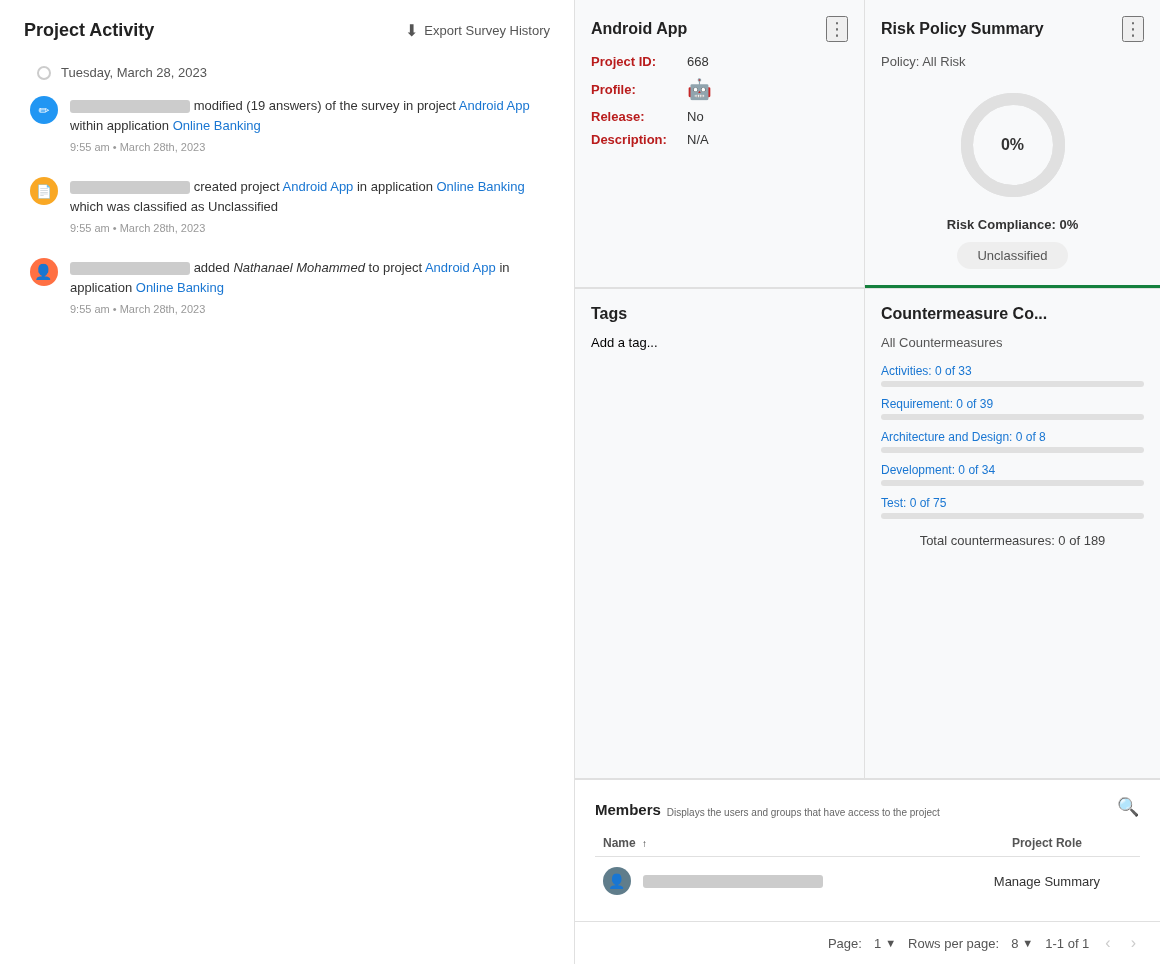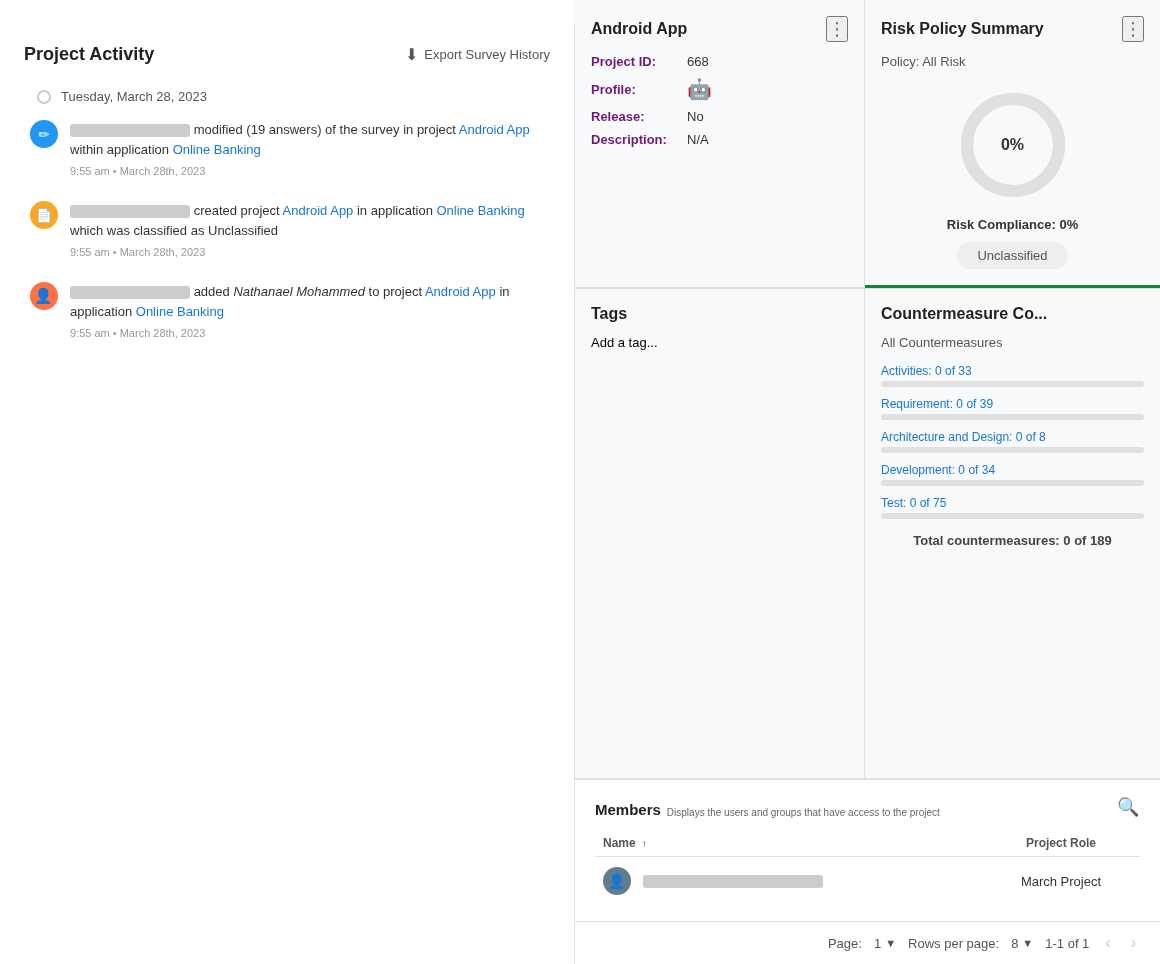--- a/index.html
+++ b/index.html
@@ -1,21 +1,21 @@
 <!DOCTYPE html>
 <html><head>
   <meta charset="utf-8">
   <style>
     * { box-sizing: border-box; margin: 0; padding: 0; }
     body { font-family: 'Segoe UI', Arial, sans-serif; font-size: 13px; background: #f5f5f5; color: #333; }
 
     .page-container { display: flex; width: 1160px; min-height: 964px; background: #fff; }
 
     
-    .left-panel { width: 575px; border-right: 1px solid #e0e0e0; padding: 20px 24px; background: #fff; margin-top: 24px; }
+    .left-panel { width: 575px; border-right: 1px solid #e0e0e0; padding: 20px 24px; background: #fff; }
     .left-header { display: flex; justify-content: space-between; align-items: center; margin-bottom: 24px; }
     .left-title { font-size: 18px; font-weight: 600; color: #222; }
     .export-btn { display: flex; align-items: center; gap: 6px; color: #555; font-size: 13px; cursor: pointer; border: none; background: none; }
     .export-icon { font-size: 16px; }
 
     .timeline { position: relative; padding-left: 20px; }
     .timeline-date { display: flex; align-items: center; gap: 10px; margin-bottom: 16px; }
     .timeline-circle-empty { width: 14px; height: 14px; border-radius: 50%; border: 2px solid #ccc; background: #fff; flex-shrink: 0; margin-left: -7px; }
     .timeline-date-text { color: #555; font-size: 13px; font-weight: 500; }
 
@@ -35,21 +35,21 @@
     
     .right-panel { flex: 1; display: flex; flex-direction: column; background: #f8f9fa; }
 
     
     .android-card { width: 290px; border-right: 1px solid #e0e0e0; border-bottom: 1px solid #e0e0e0; padding: 16px; }
     .card-header { display: flex; justify-content: space-between; align-items: center; margin-bottom: 12px; }
     .card-title { font-size: 16px; font-weight: 600; color: #222; }
     .more-icon { color: #666; cursor: pointer; font-size: 18px; }
 
     .info-row { display: flex; align-items: center; margin-bottom: 8px; font-size: 13px; }
-    .info-label { font-weight: 600; color: #701a75; margin-right: 6px; min-width: 90px; }
+    .info-label { font-weight: 600; color: #b91c1c; margin-right: 6px; min-width: 90px; }
     .info-value { color: #333; }
     .android-emoji { font-size: 20px; }
 
     
     .risk-card { flex: 1; border-bottom: 3px solid #15803d; padding: 16px; }
     .risk-subtitle { font-size: 13px; color: #555; margin-bottom: 16px; }
 
     .donut-container { display: flex; justify-content: center; align-items: center; margin: 8px 0 12px; }
     .donut-wrap { position: relative; width: 120px; height: 120px; }
     .donut-svg { width: 120px; height: 120px; }
@@ -62,21 +62,21 @@
     .tags-card { width: 290px; border-right: 1px solid #e0e0e0; padding: 16px; min-height: 360px; }
     .add-tag { color: #000000; font-size: 13px; margin-top: 12px; }
 
     
     .counter-card { flex: 1; padding: 16px; }
     .counter-subtitle { font-size: 13px; color: #555; margin-bottom: 14px; }
     .counter-row { margin-bottom: 10px; }
     .counter-label { color: #1976D2; font-size: 12px; margin-bottom: 3px; cursor: pointer; }
     .progress-bar-bg { height: 6px; background: #e0e0e0; border-radius: 3px; }
     .progress-bar-fill { height: 6px; background: #9E9E9E; border-radius: 3px; }
-    .total-countermeasures { text-align: center; font-size: 13px; color: #444; margin-top: 14px; font-weight: 700; }
+    .total-countermeasures { text-align: center; font-size: 13px; color: #444; margin-top: 14px; font-weight: 400; }
 
     
     .members-card { background: #fff; border-top: 1px solid #e0e0e0; padding: 16px 20px; }
     .members-header { display: flex; align-items: flex-end; gap: 6px; margin-bottom: 12px; }
     .members-title { font-size: 15px; font-weight: 600; color: #222; }
     .members-desc { font-size: 10px; color: #666; flex: 1; }
     .search-icon-btn { background: none; border: none; cursor: pointer; color: #555; font-size: 18px; }
 
     .members-table { width: 100%; border-collapse: collapse; }
     .members-table th { font-size: 12px; color: #555; font-weight: 600; text-align: left; padding: 6px 8px; border-bottom: 1px solid #e0e0e0; }
@@ -282,21 +282,21 @@
             </th>
           </tr>
         </thead>
         <tbody>
           <tr class="member-row">
             <td>
               <span class="member-avatar">👤</span>
               <span class="blurred-name">&nbsp;</span>
             </td>
             <td>
-              <span>March Project</span>
+              <span>Manage Summary</span>
             </td>
           </tr>
         </tbody>
       </table>
     </div>
 
     <div class="pagination">
       <span>Page:</span>
       <div class="page-control">
         <span>1</span>

